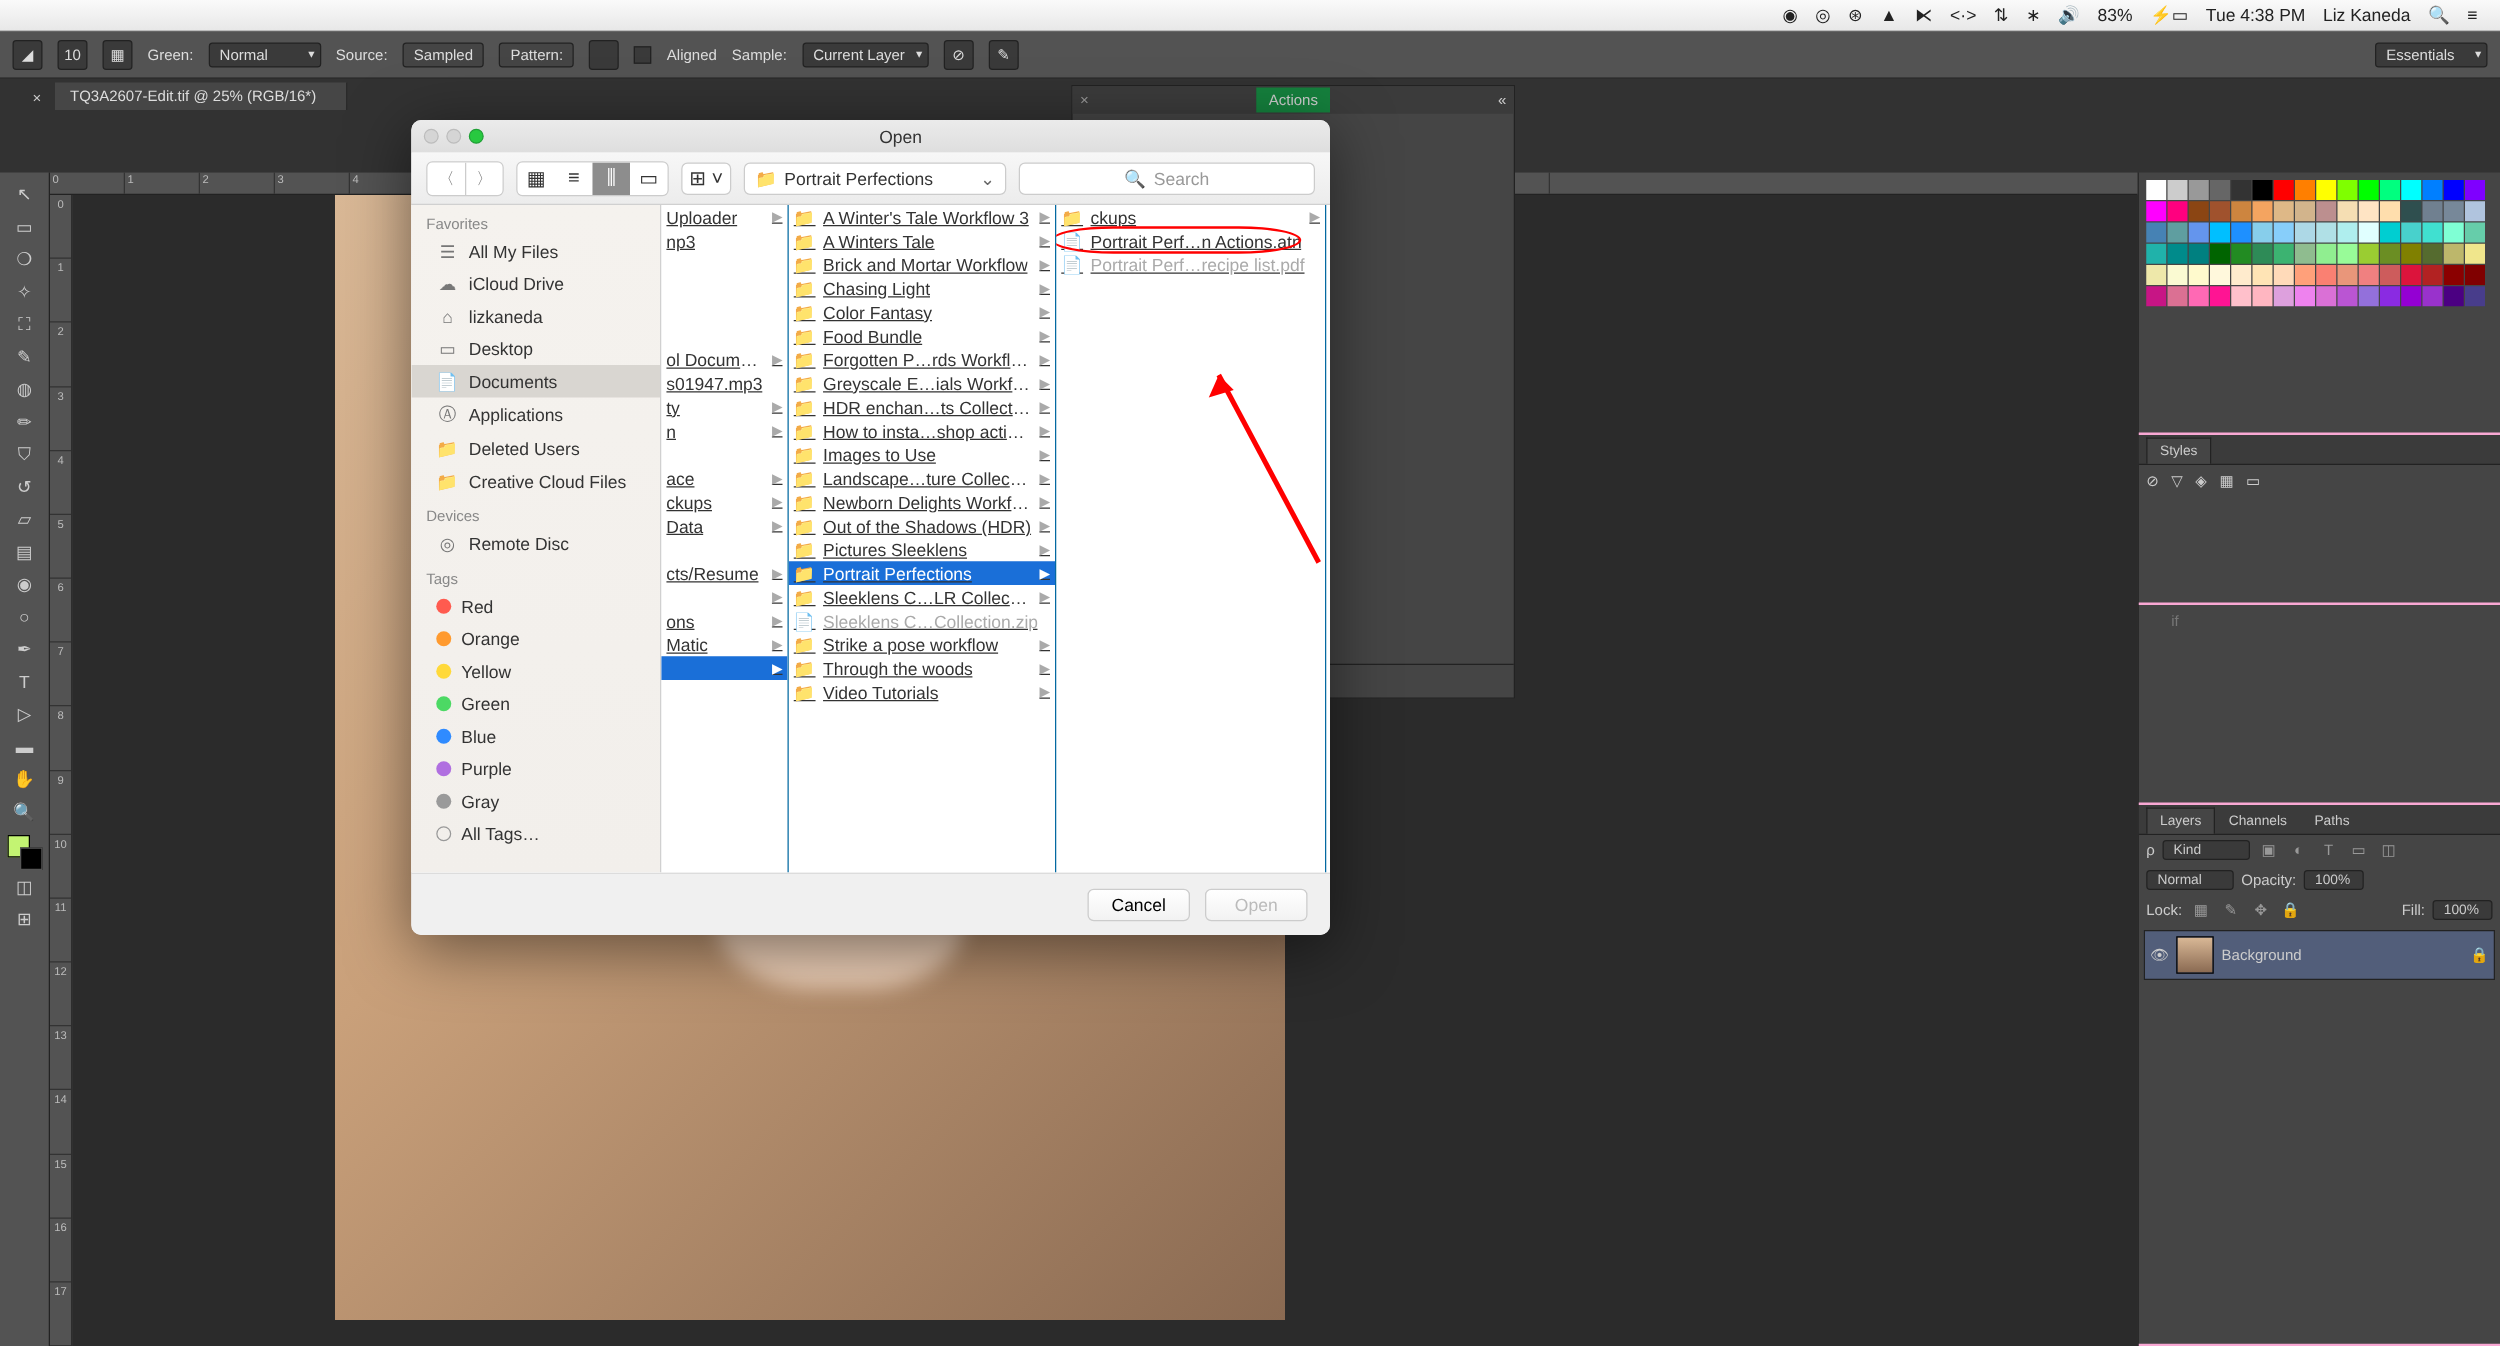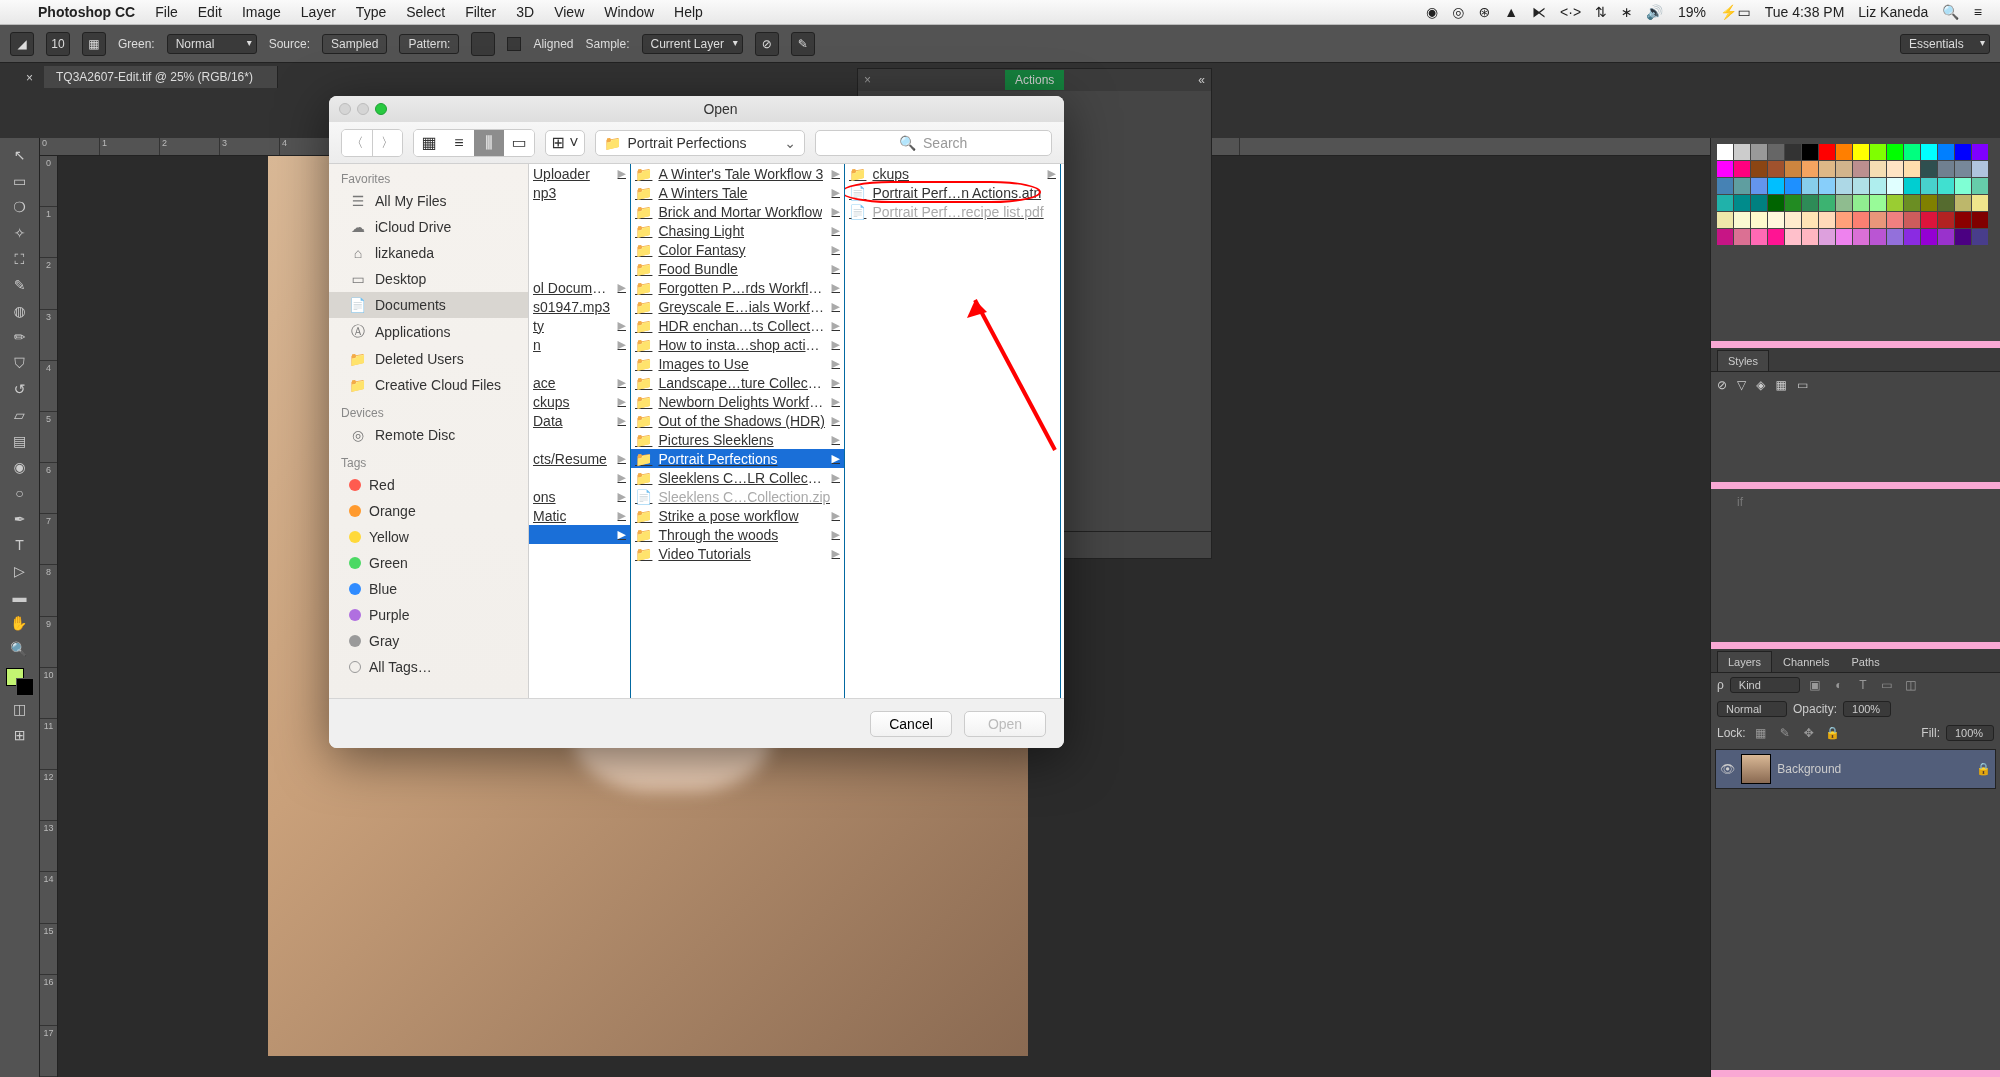--- a/index.html
+++ b/index.html
@@ -45,21 +45,21 @@
 .ruler-v{width:18px;background:#535353;border-right:1px solid #222;color:#bbb;font-size:9px;display:flex;flex-direction:column;}
 .ruler-v span{height:60px;border-bottom:1px solid #333;padding-top:2px;text-align:center;}
 
 .canvas-area{flex:1;position:relative;background:#2b2b2b;}
 .canvas-inner{position:absolute;top:18px;left:18px;right:0;bottom:0;display:flex;align-items:flex-start;justify-content:flex-start;}
 .photo{width:760px;height:900px;margin-left:210px;margin-top:0;background:linear-gradient(135deg,#d9b896 0%,#c9a07a 40%,#8a6a52 100%);position:relative;overflow:hidden;}
 .photo::after{content:"";position:absolute;left:40%;top:55%;width:200px;height:140px;background:rgba(255,230,210,0.7);border-radius:50% 50% 40% 40%;filter:blur(8px);}
 
 
 .right-panels{width:290px;background:#454545;border-left:1px solid #222;display:flex;flex-direction:column;font-size:12px;color:#ccc;}
-.panel{border-bottom:7px solid #f9a8d4;}
+.panel{border-bottom:2px solid #f9a8d4;}
 .panel-tabs{display:flex;background:#3b3b3b;border-bottom:1px solid #222;padding:0 6px;height:24px;align-items:flex-end;}
 .panel-tab{padding:4px 10px;background:#454545;border:1px solid #222;border-bottom:none;font-size:11px;}
 .panel-tab.inactive{background:transparent;border-color:transparent;}
 .panel-body{padding:6px;min-height:40px;}
 .swatches-grid{display:grid;grid-template-columns:repeat(16,16px);grid-auto-rows:16px;gap:1px;}
 .swatches-grid div{background:#888;}
 .layers-body{padding:4px;}
 .layers-body .row{display:flex;align-items:center;gap:6px;padding:4px;background:#525e7a;border:1px solid #222;}
 .layers-body .thumb{width:30px;height:30px;background:linear-gradient(#d9b896,#8a6a52);border:1px solid #000;}
 .layers-controls{display:flex;gap:6px;align-items:center;padding:4px 6px;}
@@ -119,46 +119,31 @@
 
 
 .arrow-anno{position:absolute;pointer-events:none;z-index:60;}
 .arrow-anno line{stroke:#ff0000;stroke-width:4;}
 .arrow-anno polygon{fill:#ff0000;}
 </style>
 </head>
 <body>
 
 <div class="menubar">
-  <div class="left">
-    <span class="apple"></span>
-    <span class="bold">Photoshop CC</span>
-    <span>File</span>
-    <span>Edit</span>
-    <span>Image</span>
-    <span>Layer</span>
-    <span>Type</span>
-    <span>Select</span>
-    <span>Filter</span>
-    <span>3D</span>
-    <span>View</span>
-    <span>Window</span>
-    <span>Help</span>
-  </div>
   <div class="right">
     <span>◉</span>
     <span>◎</span>
     <span>⊛</span>
     <span>▲</span>
     <span>⧔</span>
     <span>&lt;·&gt;</span>
     <span>⇅</span>
     <span>∗</span>
     <span>🔊</span>
-    <span>19%</span>
+    <span>83%</span>
     <span>⚡▭</span>
     <span>Tue 4:38 PM</span>
     <span>Liz Kaneda</span>
     <span>🔍</span>
     <span>≡</span>
   </div>
 </div>
 
 <div class="app-window">
 

